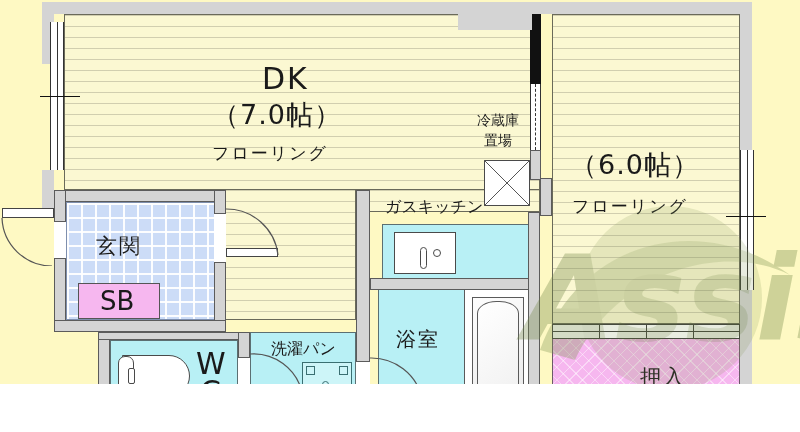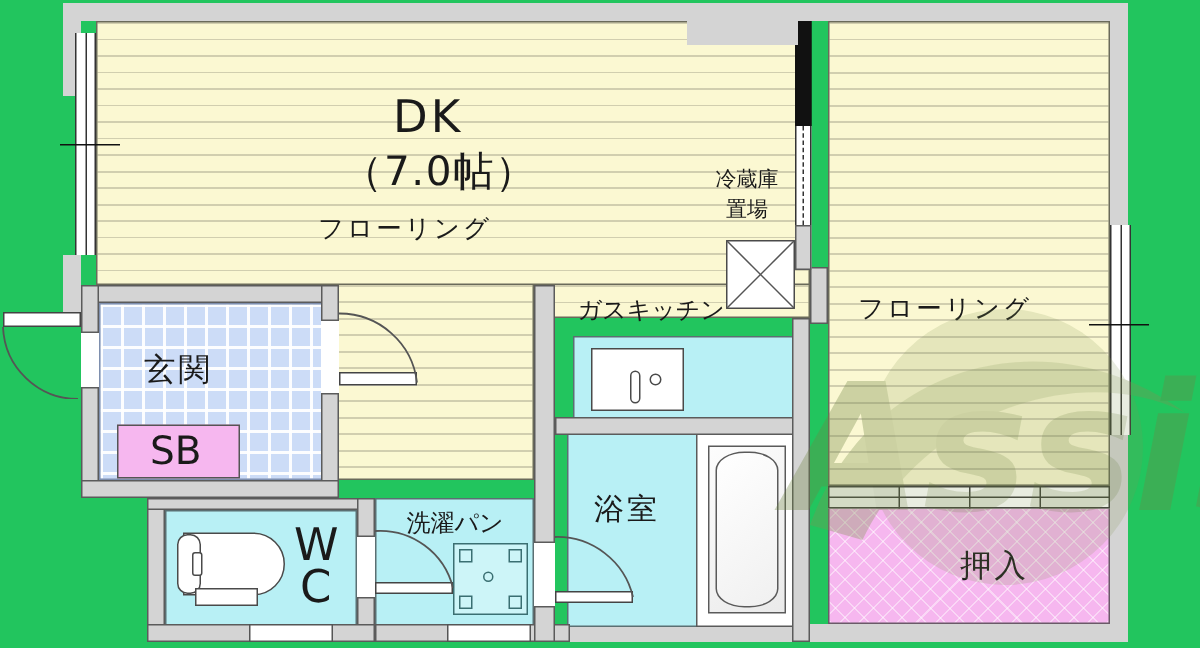--- a/index.html
+++ b/index.html
@@ -1,17 +1,17 @@
 <!DOCTYPE html>
 <html><head>
 <meta charset="utf-8">
 <style>
   html,body{margin:0;padding:0;background:#fff;}
   body{width:800px;height:432px;font-family:"DejaVu Sans","Liberation Sans",sans-serif;}
-  #plan{position:relative;width:800px;height:432px;background:#22c55e;overflow:hidden;}
+  #plan{position:relative;width:800px;height:384px;background:#fef9c3;overflow:hidden;}
 
   .abs{position:absolute;box-sizing:border-box;}
 
   
   .floor{
     background-color:#fbf8d2;
     background-image:repeating-linear-gradient(to bottom,
       rgba(0,0,0,0.17) 0px, rgba(0,0,0,0.17) 1px,
       rgba(255,255,255,0) 1px, rgba(255,255,255,0) 11px);
     border:1px solid #6a6a5a;
@@ -195,23 +195,24 @@
   <div class="abs" style="left:552px;top:324px;width:188px;height:15px;background:#fff;border:1px solid #3a3a3a;"></div>
   <div class="abs" style="left:552px;top:331px;width:188px;height:1px;background:#3a3a3a;"></div>
   <div class="abs" style="left:599px;top:324px;width:1px;height:15px;background:#3a3a3a;"></div>
   <div class="abs" style="left:646px;top:324px;width:1px;height:15px;background:#3a3a3a;"></div>
   <div class="abs" style="left:693px;top:324px;width:1px;height:15px;background:#3a3a3a;"></div>
 
   <div class="abs" style="left:166px;top:416px;width:56px;height:12px;background:#fff;border:1px solid #555;"></div>
   <div class="abs" style="left:298px;top:416px;width:56px;height:12px;background:#fff;border:1px solid #555;"></div>
 
   <div class="lbl big" style="left:262px;top:62px;">DK</div>
-  <div class="lbl mid" style="left:228px;top:100px;">（7.0帖）</div>
+  <div class="lbl mid" style="left:212px;top:100px;">（7.0帖）</div>
   <div class="lbl small" style="left:212px;top:144px;">フローリング</div>
 
+  <div class="lbl mid" style="left:570px;top:150px;">（6.0帖）</div>
   <div class="lbl small" style="left:572px;top:197px;">フローリング</div>
 
   <div class="lbl small" style="left:96px;top:235px;font-size:21px;">玄関</div>
   <div class="lbl" style="left:100px;top:287px;font-size:26px;">SB</div>
 
   <div class="lbl wcletters" style="left:196px;top:350px;">W</div>
   <div class="lbl wcletters" style="left:200px;top:378px;">C</div>
 
   <div class="lbl tiny" style="left:271px;top:340px;font-size:16px;">洗濯パン</div>
   <div class="lbl" style="left:396px;top:328px;font-size:20px;letter-spacing:2px;">浴室</div>

